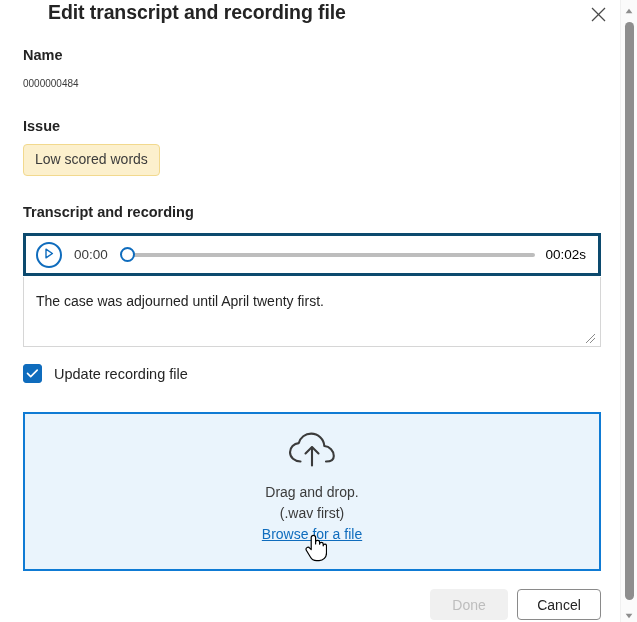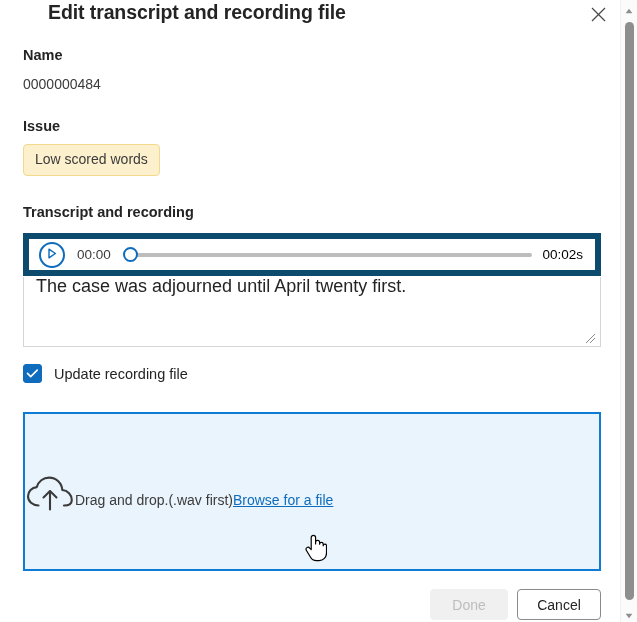--- a/index.html
+++ b/index.html
@@ -54,21 +54,21 @@
     position: absolute;
     left: 23px;
     font-size: 14.5px;
     font-weight: bold;
     color: #242424;
     line-height: 20px;
   }
   .field-value {
     position: absolute;
     left: 23px;
-    font-size: 14px;
+    font-size: 10px;
     color: #3b3b3b;
     line-height: 20px;
   }
 
   
   .badge {
     position: absolute;
     left: 23px;
     top: 144px;
     background: #fcf0cd;
@@ -81,21 +81,21 @@
     box-sizing: border-box;
   }
 
   
   .player {
     position: absolute;
     left: 23px;
     top: 233px;
     width: 578px;
     height: 43px;
-    border: 6px solid #0c4a6e;
+    border: 3px solid #0c4a6e;
     background: #ffffff;
     box-sizing: border-box;
     display: flex;
     align-items: center;
     padding: 0 12px 0 10px;
   }
   .play-btn {
     width: 26px;
     height: 26px;
     border: 2px solid #0f6cbd;
@@ -154,23 +154,23 @@
     position: absolute;
     left: 23px;
     top: 277px;
     width: 578px;
     height: 70px;
     border: 1px solid #d6d6d6;
     border-top: none;
     background: #ffffff;
     box-sizing: border-box;
     font-family: "Liberation Sans", sans-serif;
-    font-size: 18px;
-    color: #242424;
-    padding: 0 12px;
+    font-size: 14px;
+    color: #242424;
+    padding: 15px 12px;
     resize: none;
     outline: none;
     line-height: 19px;
     overflow: hidden;
   }
   .resize-grip {
     position: absolute;
     left: 584px;
     top: 330px;
     width: 12px;
@@ -209,21 +209,21 @@
   .dropzone {
     position: absolute;
     left: 23px;
     top: 412px;
     width: 578px;
     height: 159px;
     background: #eaf4fc;
     border: 2px solid #0f7bd4;
     box-sizing: border-box;
     display: flex;
-    flex-direction: row;
+    flex-direction: column;
     align-items: center;
     justify-content: flex-start;
     padding-top: 17px;
     cursor: default;
   }
   .cloud-icon { margin-bottom: 9px; }
   .drop-text {
     font-size: 14px;
     color: #3b3b3b;
     line-height: 21px;

